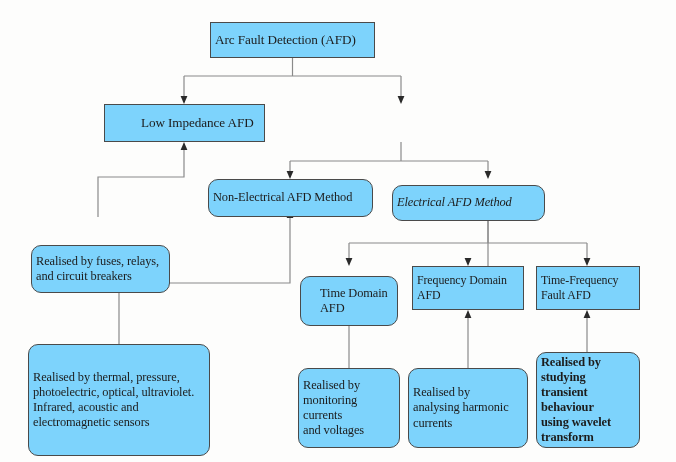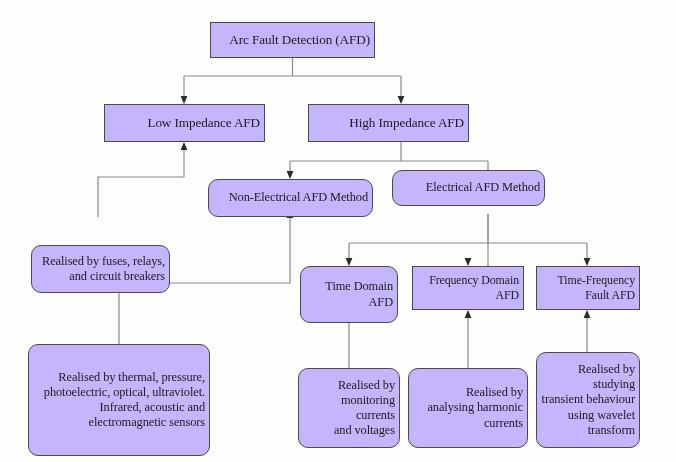--- a/index.html
+++ b/index.html
@@ -11,26 +11,26 @@
     position: relative;
     width: 676px;
     height: 462px;
     background: #fdfdfc;
     overflow: hidden;
     font-family: "Liberation Serif", "DejaVu Serif", serif;
   }
   .node {
     position: absolute;
     box-sizing: border-box;
-    background: #c4b5fd;
+    background: #7dd3fc;
     border: 1.5px solid #4a4a4a;
     display: flex;
     align-items: center;
     justify-content: center;
-    text-align: right;
+    text-align: left;
     color: #1c1c1c;
     line-height: 1.22;
     letter-spacing: -0.1px;
   }
   .node .label {
     display: block;
     width: 100%;
     padding: 0 4px;
     white-space: pre-line;
   }
@@ -96,49 +96,46 @@
     <path d="M468 368 L468 317"></path>
     <polygon class="arrowhead" points="468,310 464.6,318 471.4,318"></polygon>
     <path d="M587 352 L587 317"></path>
     <polygon class="arrowhead" points="587,310 583.6,318 590.4,318"></polygon>
   </svg>
 
   <div class="node fs13" style="left:210px; top:22px; width:165px; height:36px;">
     <span class="label">Arc Fault Detection (AFD)</span>
   </div>
 
-  <div class="node fs13" style="left:104px; top:104px; width:161px; height:38px;">
+  <div class="node fs13" style="left:104px; top:104px; width:161px; height:38px;padding-left:32px;">
     <span class="label">Low Impedance AFD</span>
   </div>
 
-  <div class="node fs13" style="left:308px; top:104px; width:161px; height:38px;">
-    <span class="label">High Impedance AFD</span>
-  </div>
 
   <div class="node fs12" style="left:208px; top:179px; width:165px; height:38px;">
     <span class="label">Non-Electrical AFD Method</span>
   </div>
 
-  <div class="node fs12" style="left:392px; top:170px; width:153px; height:36px;">
+  <div class="node fs12" style="left:392px; top:185px; width:153px; height:36px;font-style:italic;">
     <span class="label">Electrical AFD Method</span>
   </div>
 
   <div class="node fs12" style="left:31px; top:217px; width:139px; height:48px;margin-top:28px;">
     <span class="label">Realised by fuses, relays,
 and circuit breakers</span>
   </div>
 
   <div class="node fs12" style="left:28px; top:344px; width:182px; height:112px;">
     <span class="label">Realised by thermal, pressure,
 photoelectric, optical, ultraviolet.
 Infrared, acoustic and
 electromagnetic sensors</span>
   </div>
 
-  <div class="node fs12" style="left:300px; top:266px; width:98px; height:57px;">
+  <div class="node fs12" style="left:300px; top:276px; width:98px; height:50px;padding-left:15px;">
     <span class="label">Time Domain
 AFD</span>
   </div>
 
   <div class="node fs115" style="left:412px; top:266px; width:112px; height:44px;">
     <span class="label">Frequency Domain
 AFD</span>
   </div>
 
   <div class="node fs115" style="left:536px; top:266px; width:104px; height:44px;">
@@ -151,20 +148,20 @@
 monitoring currents
 and voltages</span>
   </div>
 
   <div class="node fs12" style="left:408px; top:368px; width:120px; height:80px;">
     <span class="label">Realised by
 analysing harmonic
 currents</span>
   </div>
 
-  <div class="node fs12" style="left:536px; top:352px; width:104px; height:96px;">
+  <div class="node fs12" style="left:536px; top:352px; width:104px; height:96px;font-weight:bold;">
     <span class="label">Realised by studying
 transient behaviour
 using wavelet
 transform</span>
   </div>
 
 </div>
 
 </body></html>

